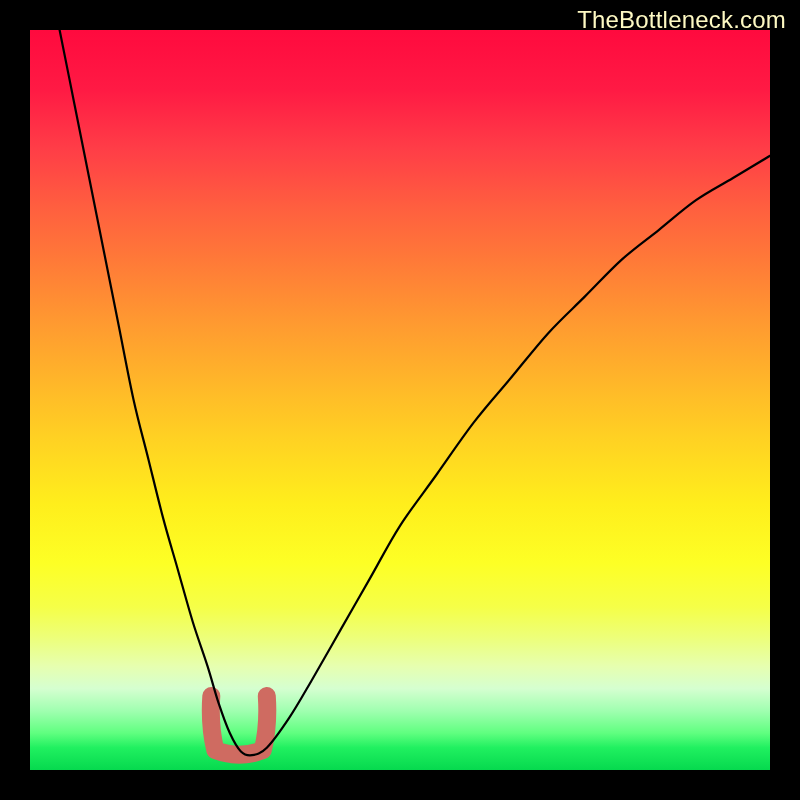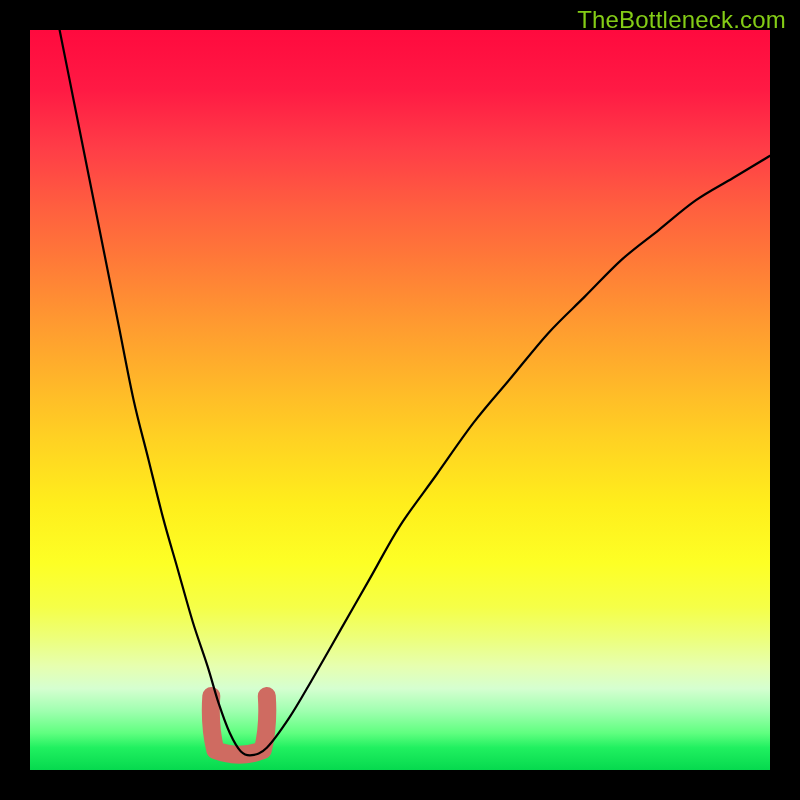--- a/index.html
+++ b/index.html
@@ -35,21 +35,21 @@
       #60ff80 95%,
       #20f060 97%,
       #06d94e 100%);
   }
   .watermark {
     position: absolute;
     top: 6px;
     right: 14px;
     font-family: Arial, Helvetica, sans-serif;
     font-size: 24px;
-    color: #84cc16;
+    color: #fef9c3;
     letter-spacing: 0.2px;
     user-select: none;
   }
   svg.curve {
     position: absolute;
     left: 0; top: 0;
     width: 740px;
     height: 740px;
     overflow: visible;
   }

